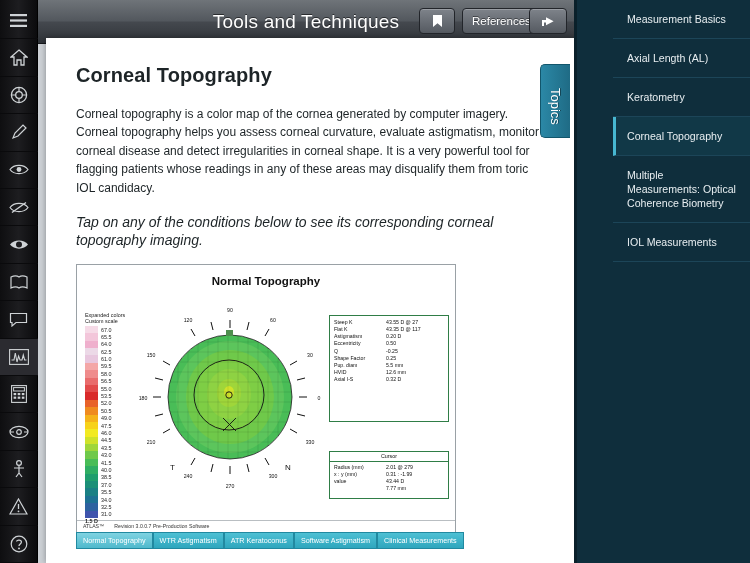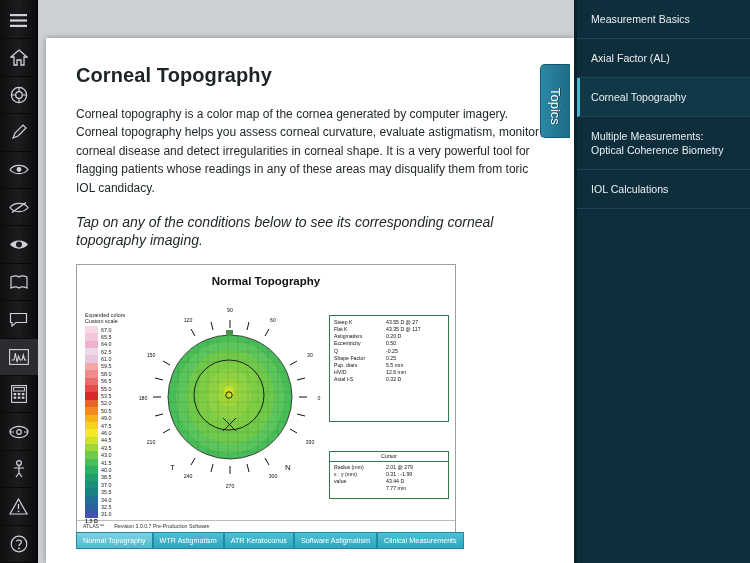--- a/index.html
+++ b/index.html
@@ -215,20 +215,21 @@
     margin-top: 30px;
     text-shadow: 0 -1px 0 rgba(0,0,0,.4);
   }
 
   
   #topics {
     position: absolute; left: 574px; top: 0;
     width: 176px; height: 563px;
     background: #0f2e3c;
     border-left: 3px solid #0a202a;
+    padding-left: 36px;
   }
   .topic {
     padding: 12px 12px 12px 14px;
     color: #e8eef1;
     font-size: 10.6px;
     line-height: 14px;
     border-bottom: 1px solid #1c4558;
   }
   .topic.active {
     background: #113847;
@@ -340,20 +341,34 @@
       <svg width="18" height="18" viewBox="0 0 18 18">
           <circle cx="9" cy="9" r="7.8" fill="none" stroke="#cfd3d6" stroke-width="1.2"></circle>
           <path d="M6.6 6.6 C6.6 4.6 11.4 4.6 11.4 7.1 C11.4 9 9 9 9 11" fill="none" stroke="#cfd3d6" stroke-width="1.3"></path>
           <circle cx="9" cy="13.4" r="0.95" fill="#cfd3d6"></circle>
         </svg>
     </div>
   </div>
 
   <div id="reader">
 
+    <div id="topbar">
+      <div id="topbar-title">Tools and Techniques</div>
+      <div class="topbtn" id="btn-bookmark">
+        <svg width="11" height="14" viewBox="0 0 11 14">
+            <path d="M1 1 H10 V13 L5.5 9.3 L1 13 Z" fill="#ffffff"></path>
+          </svg>
+      </div>
+      <div class="topbtn" id="btn-references">References</div>
+      <div class="topbtn" id="btn-share">
+        <svg width="14" height="13" viewBox="0 0 14 13">
+            <path d="M1 11 V5 H5 V2.2 L12.6 6.2 L5 10.2 V7.6 H3 V11 Z" fill="#ffffff"></path>
+          </svg>
+      </div>
+    </div>
 
     <div id="page">
       <div id="page-inner">
         <h1 id="page-title">Corneal Topography</h1>
         <p class="para">Corneal topography is a color map of the cornea generated by computer imagery. Corneal topography helps you assess corneal curvature, evaluate astigmatism, monitor corneal disease and detect irregularities in corneal shape. It is a very powerful tool for flagging patients whose readings in any of these areas may disqualify them from toric IOL candidacy.</p>
         <p class="para italic">Tap on any of the conditions below to see its corresponding corneal topography imaging.</p>
 
         <div id="figure">
           <div id="fig-title">
             <div>Normal Topography</div>
@@ -651,19 +666,20 @@
       </div>
     </div>
   </div>
 
   <div id="topics-tab">
     <span>Topics</span>
   </div>
 
   <div id="topics">
       <div class="topic">Measurement Basics</div>
-      <div class="topic">Axial Factor (AL)</div>
+      <div class="topic">Axial Length (AL)</div>
+      <div class="topic">Keratometry</div>
       <div class="topic active">Corneal Topography</div>
       <div class="topic">Multiple Measurements: Optical Coherence Biometry</div>
-      <div class="topic">IOL Calculations</div>
+      <div class="topic">IOL Measurements</div>
     </div>
 
 </div>
 
 </body></html>

